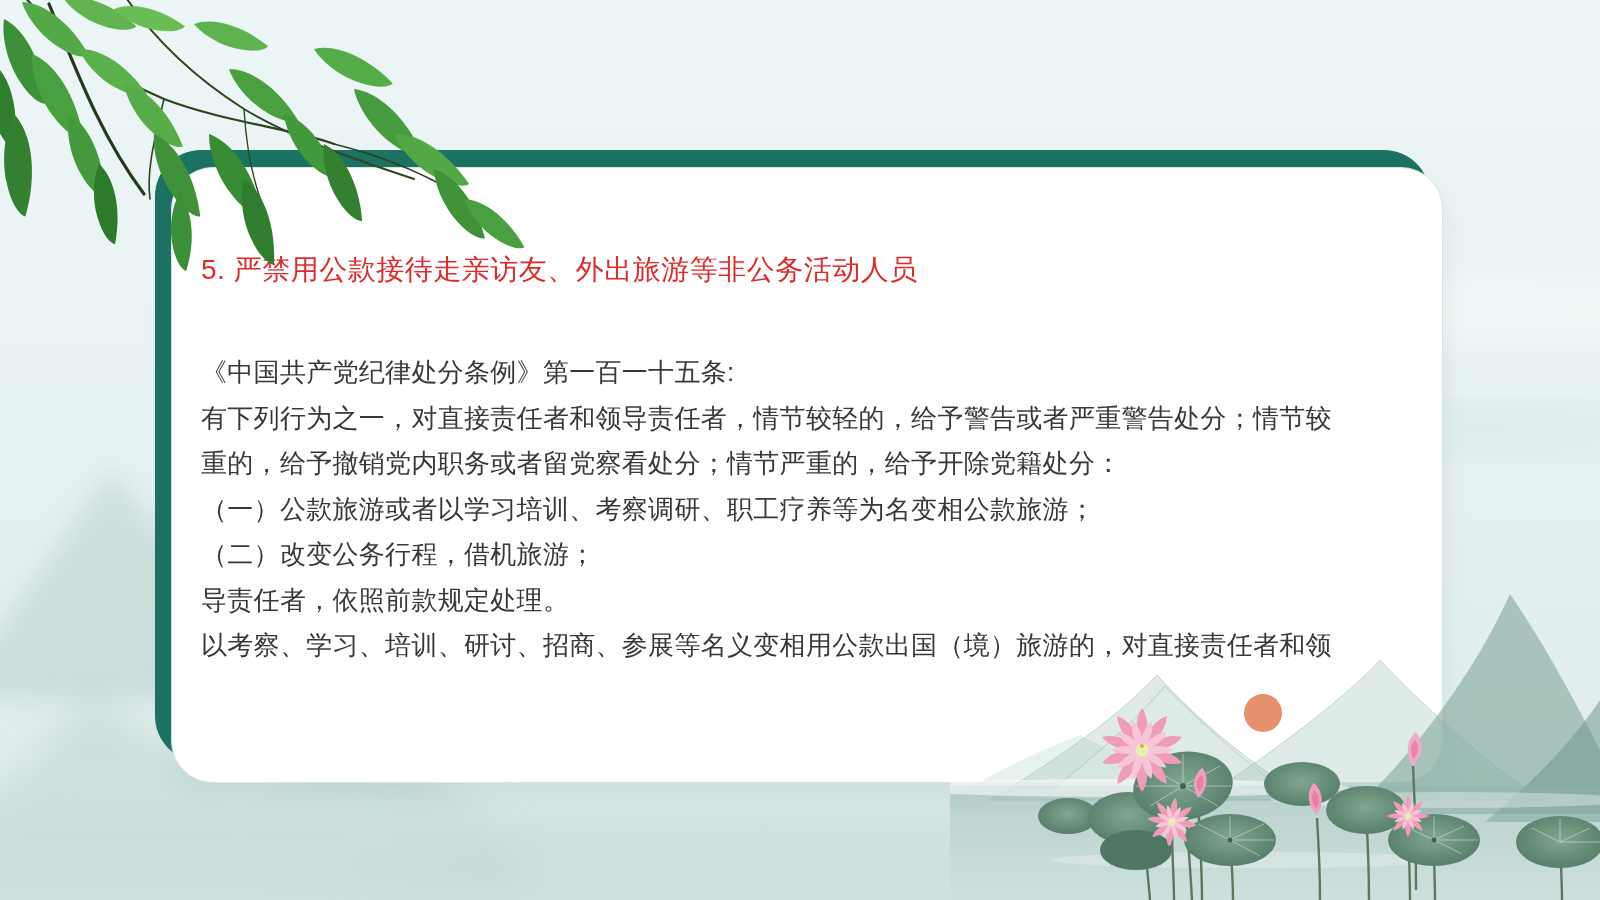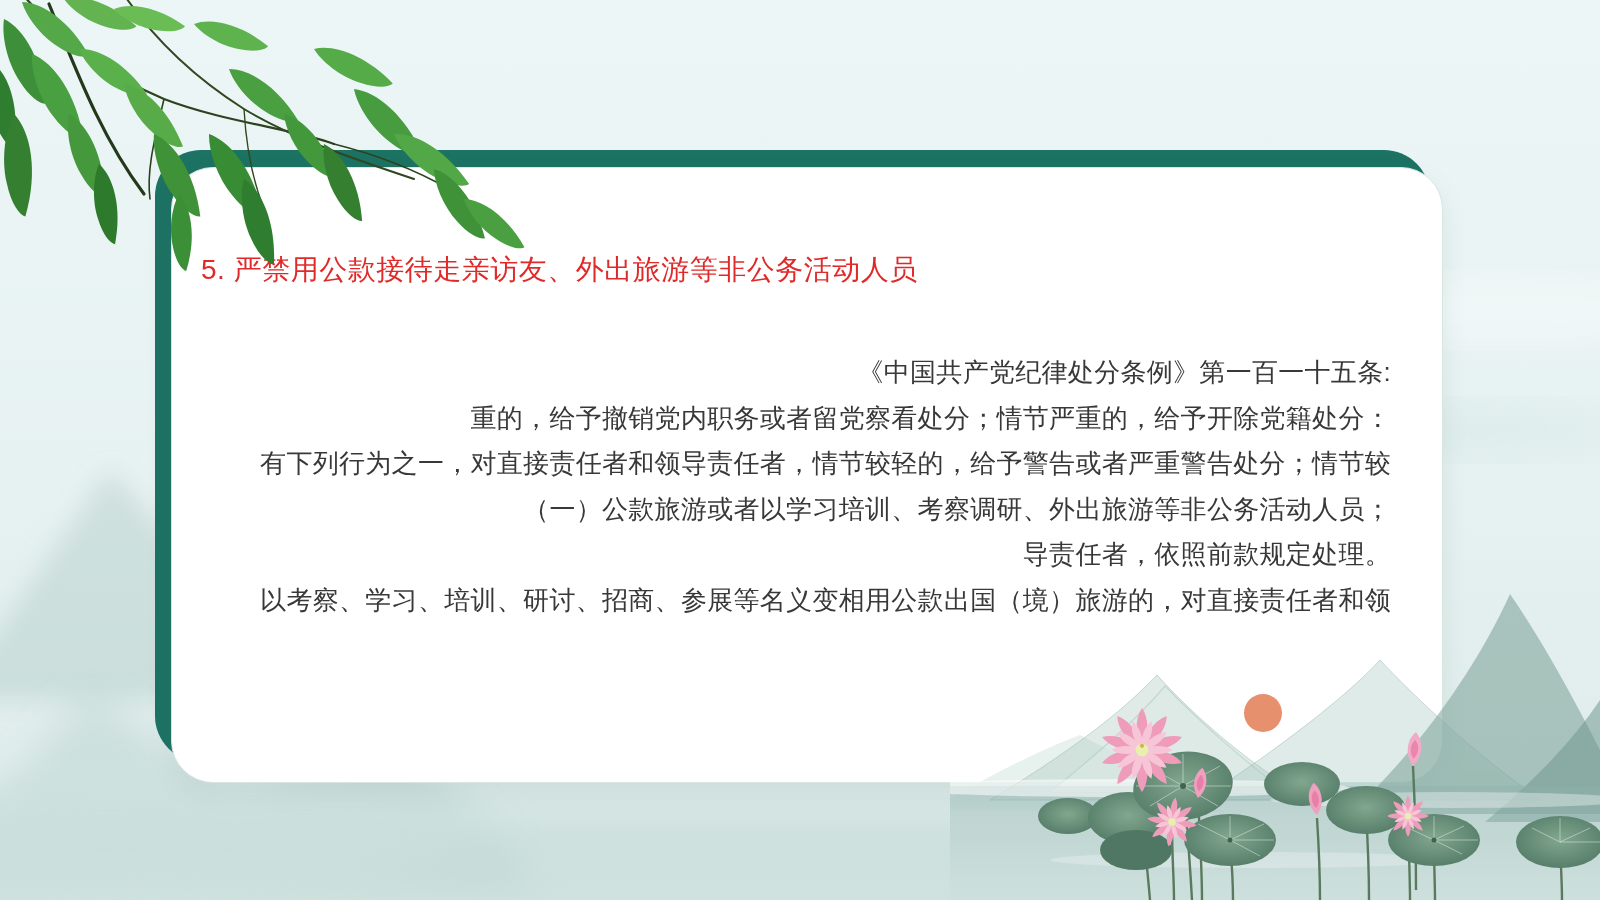--- a/index.html
+++ b/index.html
@@ -22,21 +22,21 @@
   }
   #card-text{position:absolute;left:157px;top:167px;width:1272px;height:616px;z-index:6;}
   #slide-heading{
     position:absolute;left:44px;top:83px;
     font-size:28px;line-height:40px;letter-spacing:0.5px;
     color:var(--heading-red,#e02a2a);white-space:nowrap;
   }
   #slide-body{position:absolute;left:44px;top:183px;width:1190px;}
   .body-line{
     font-size:26px;line-height:45.5px;letter-spacing:0.3px;
-    color:var(--body-text,#383838);white-space:nowrap;text-align:right;
+    color:var(--body-text,#383838);white-space:nowrap;
   }
   #bg-scenery{z-index:1;}
   #pond-svg{position:absolute;left:950px;top:560px;width:650px;height:340px;z-index:7;}
   #bamboo-svg{position:absolute;left:-6px;top:-6px;width:560px;height:280px;z-index:8;}
   #teal-frame{z-index:2;}
   #content-card{z-index:3;}
 </style>
 </head>
 <body>
 
@@ -227,23 +227,24 @@
         </g>
         <circle r="6" fill="#e9efad"></circle>
       </g>
     </g>
   </svg>
 
   <div id="card-text">
     <div id="slide-heading">5. 严禁用公款接待走亲访友、外出旅游等非公务活动人员</div>
     <div id="slide-body">
       <div class="body-line">《中国共产党纪律处分条例》第一百一十五条:</div>
+      <div class="body-line">有下列行为之一，对直接责任者和领导责任者，情节较轻的，给予警告或者严重警告处分；情节较</div>
       <div class="body-line">重的，给予撤销党内职务或者留党察看处分；情节严重的，给予开除党籍处分：</div>
-      <div class="body-line">有下列行为之一，对直接责任者和领导责任者，情节较轻的，给予警告或者严重警告处分；情节较</div>
-      <div class="body-line">（一）公款旅游或者以学习培训、考察调研、外出旅游等非公务活动人员；</div>
+      <div class="body-line">（一）公款旅游或者以学习培训、考察调研、职工疗养等为名变相公款旅游；</div>
+      <div class="body-line">（二）改变公务行程，借机旅游；</div>
       <div class="body-line">导责任者，依照前款规定处理。</div>
       <div class="body-line">以考察、学习、培训、研讨、招商、参展等名义变相用公款出国（境）旅游的，对直接责任者和领</div>
     </div>
   </div>
 
   <svg id="bamboo-svg" viewBox="0 0 560 280" aria-hidden="true">
     <defs>
       <path id="leaf" d="M0 0 C16 -13 50 -16 86 -2 C84 3 74 9 57 11 C35 14 12 8 0 0 Z"></path>
     </defs>
     <g fill="none" stroke-linecap="round">

